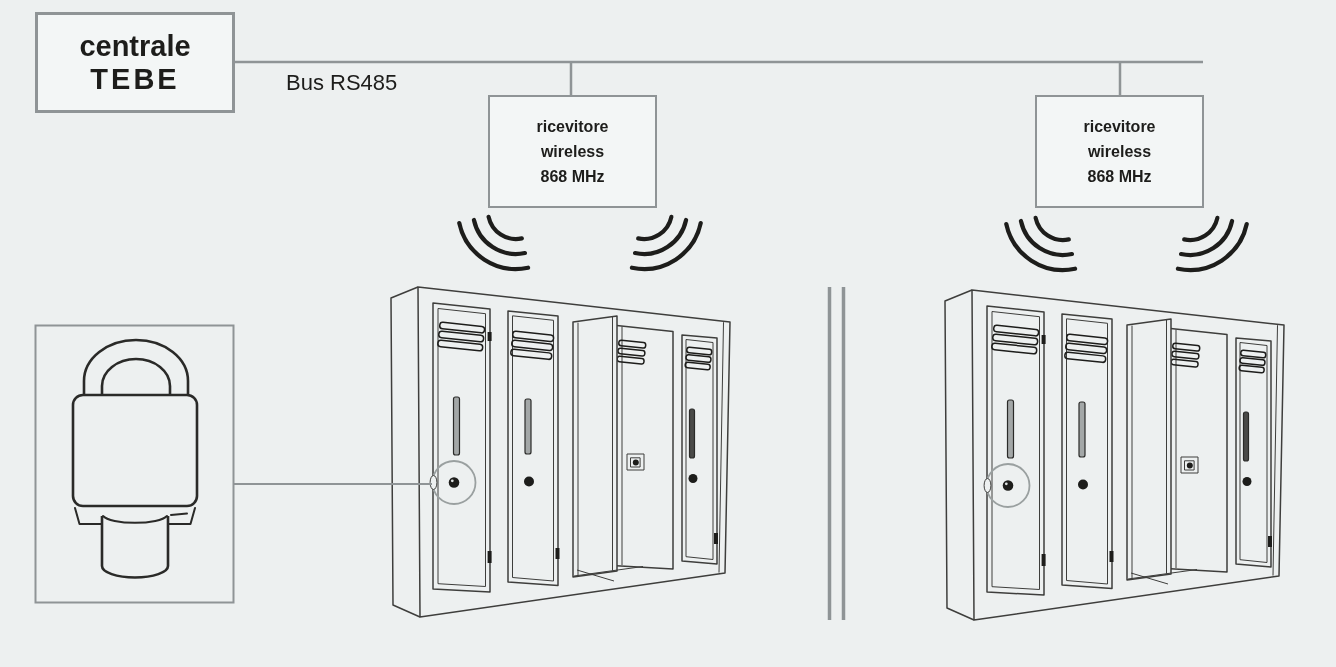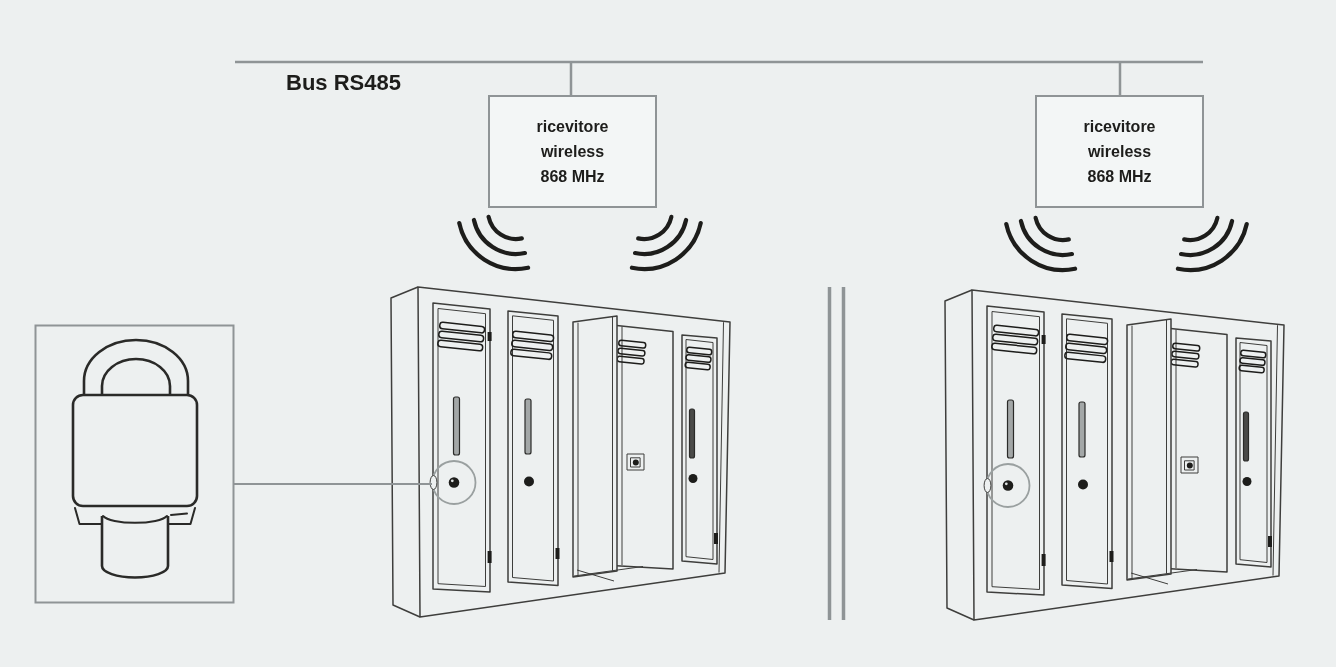--- a/index.html
+++ b/index.html
@@ -15,21 +15,21 @@
     border:3px solid var(--border);
     background:var(--boxfill);
     display:flex;flex-direction:column;align-items:center;justify-content:center;
     color:var(--ink);font-weight:bold;text-align:center;
   }
   .controller{left:35px;top:12px;width:200px;height:101px;font-size:29px;line-height:33px;}
   .controller .l2{letter-spacing:3px;}
   .receiver{width:169px;height:113px;font-size:16px;line-height:25px;border-width:2px;}
   .r1{left:488px;top:95px;}
   .r2{left:1035px;top:95px;}
-  .buslabel{position:absolute;left:286px;top:70px;font-size:22px;font-weight:bold;color:var(--ink);}
+  .buslabel{position:absolute;left:286px;top:70px;font-size:22px;font-weight:normal;color:var(--ink);}
   
   .ln{stroke:var(--border);fill:none;}
   .lw2{stroke-width:2;}
   .lw25{stroke-width:2.5;}
   .lw35{stroke-width:3.5;}
   .wave{stroke:var(--ink);stroke-width:4.2;fill:none;stroke-linecap:round;}
   .art{stroke:var(--art);stroke-width:1.5;fill:none;stroke-linejoin:round;}
   .artf{stroke:var(--art);stroke-width:1.5;fill:var(--bg);stroke-linejoin:round;}
   .thin{stroke-width:1;}
   .vent rect{stroke:var(--ink);stroke-width:1.5;fill:none;}
@@ -161,20 +161,24 @@
       <path class="ln lw35" d="M829.5 287 V620"></path>
       <path class="ln lw35" d="M843.5 287 V620"></path>
     </g>
 
     <use href="#locker" transform="translate(390,285)"></use>
     <use href="#locker" transform="translate(944,288)"></use>
 
     <path class="ln lw2" d="M233 484 H432"></path>
   </svg>
 
+  <div class="box controller">
+    <span class="l1">centrale</span>
+    <span class="l2">TEBE</span>
+  </div>
 
   <div class="buslabel">Bus RS485</div>
 
   <div class="box receiver r1">
     <span>ricevitore</span>
     <span>wireless</span>
     <span>868 MHz</span>
   </div>
   <div class="box receiver r2">
     <span>ricevitore</span>

